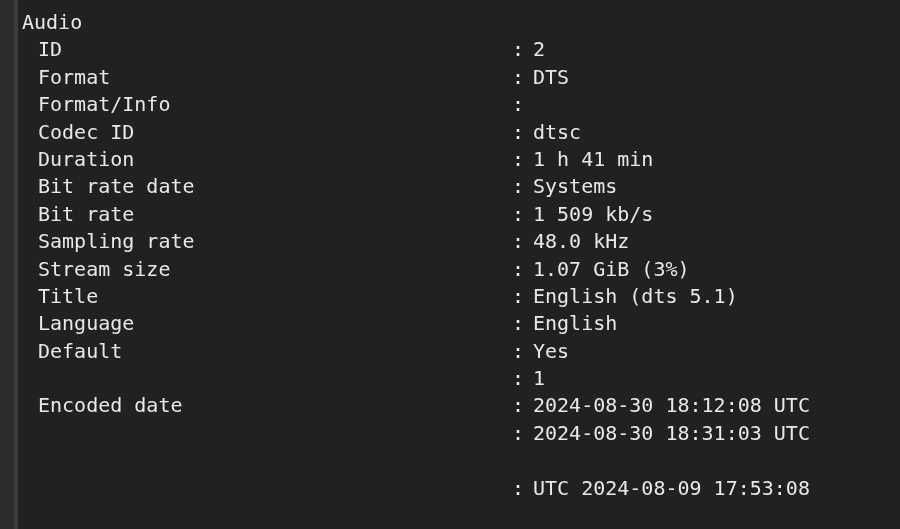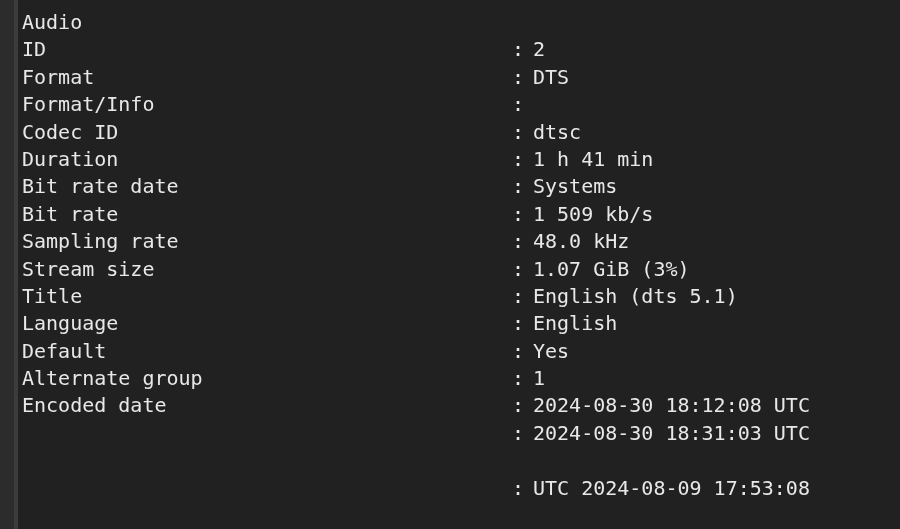--- a/index.html
+++ b/index.html
@@ -45,21 +45,21 @@
   }
 
   .line {
     position:relative;
     height:27.4px;
     line-height:27.4px;
     white-space:pre;
   }
   .line .label {
     position:absolute;
-    left:4px; top:0;
+    left:20px; top:0;
   }
   .line .sep {
     position:absolute;
     left:494px; top:0;
   }
   .line .value {
     position:absolute;
     left:515px; top:0;
   }
   .line.section .label { left:4px; }
@@ -83,21 +83,21 @@
         <div class="line"><span class="label">Format/Info</span><span class="sep">:</span></div>
         <div class="line"><span class="label">Codec ID</span><span class="sep">:</span><span class="value">dtsc</span></div>
         <div class="line"><span class="label">Duration</span><span class="sep">:</span><span class="value">1 h 41 min</span></div>
         <div class="line"><span class="label">Bit rate date</span><span class="sep">:</span><span class="value">Systems</span></div>
         <div class="line"><span class="label">Bit rate</span><span class="sep">:</span><span class="value">1 509 kb/s</span></div>
         <div class="line"><span class="label">Sampling rate</span><span class="sep">:</span><span class="value">48.0 kHz</span></div>
         <div class="line"><span class="label">Stream size</span><span class="sep">:</span><span class="value">1.07 GiB (3%)</span></div>
         <div class="line"><span class="label">Title</span><span class="sep">:</span><span class="value">English (dts 5.1)</span></div>
         <div class="line"><span class="label">Language</span><span class="sep">:</span><span class="value">English</span></div>
         <div class="line"><span class="label">Default</span><span class="sep">:</span><span class="value">Yes</span></div>
-        <div class="line"><span class="label">Alternate group</span><span class="sep">:</span><span class="value">1</span></div>
+        <div class="line"><span class="sep">:</span><span class="value">1</span></div>
         <div class="line"><span class="label">Encoded date</span><span class="sep">:</span><span class="value">2024-08-30 18:12:08 UTC</span></div>
         <div class="line"><span class="sep">:</span><span class="value">2024-08-30 18:31:03 UTC</span></div>
         <div class="line blank"></div>
         <div class="line"><span class="sep">:</span><span class="value">UTC 2024-08-09 17:53:08</span></div>
       </div>
   </div>
 
 </div>
 
 </body></html>

